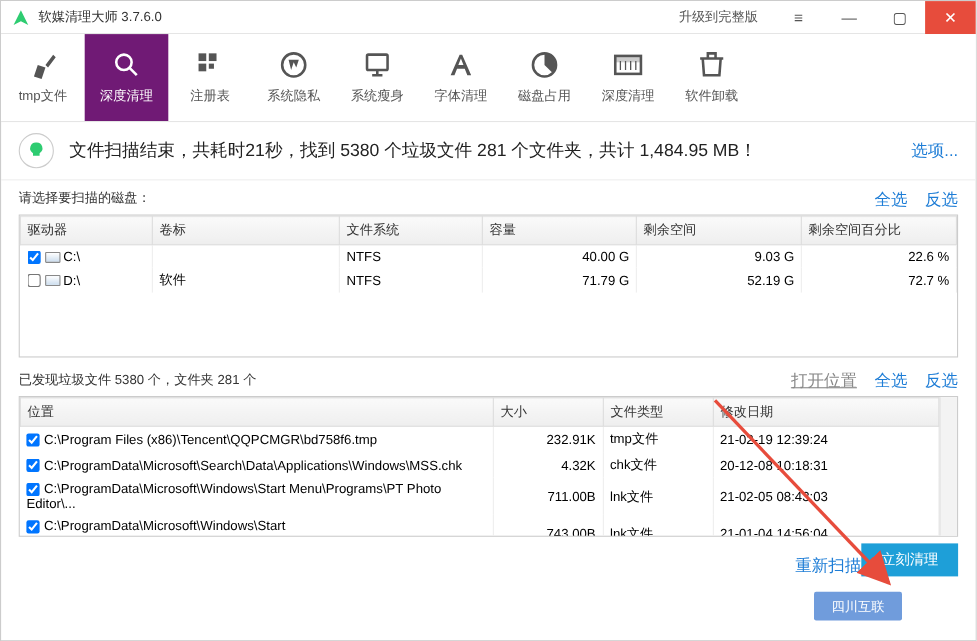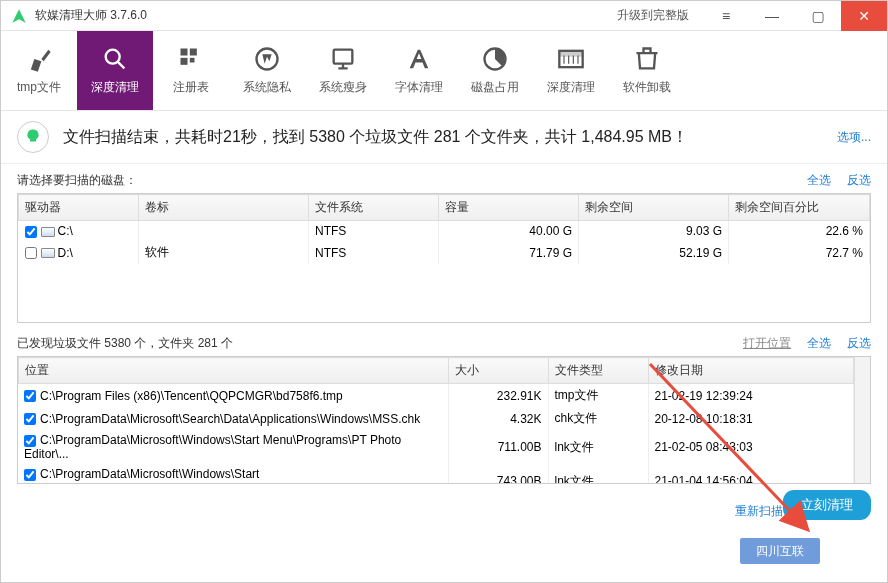--- a/index.html
+++ b/index.html
@@ -12,35 +12,35 @@
 .win-btns { display: flex; }
 .win-btn { width: 46px; height: 30px; display: flex; align-items: center; justify-content: center; color: #555; font-size: 14px; cursor: pointer; }
 .win-btn.close { background: #e74c3c; color: #fff; }
 .toolbar { height: 80px; display: flex; background: #fff; border-bottom: 1px solid #e5e5e5; }
 .tool { width: 76px; display: flex; flex-direction: column; align-items: center; justify-content: center; gap: 6px; color: #555; font-size: 12px; cursor: pointer; }
 .tool.active { background: #701a75; color: #fff; }
 .tool svg { width: 28px; height: 28px; }
 .status-bar { display: flex; align-items: center; padding: 10px 16px; border-bottom: 1px solid #eee; }
 .bulb { width: 32px; height: 32px; border: 1px solid #ccc; border-radius: 50%; display: flex; align-items: center; justify-content: center; margin-right: 14px; color: #2ecc71; }
 .status-text { flex: 1; font-size: 16px; color: #222; }
-.link { color: #1e7dd6; font-size: 12px; cursor: pointer; }
+.link { color: #1e7dd6; font-size: 15px; cursor: pointer; }
 .link-row { display: flex; gap: 16px; }
 .section-label { padding: 8px 16px 4px; font-size: 12px; color: #333; display: flex; }
 .section-label .lbl { flex: 1; }
 .table-wrap { margin: 0 16px; border: 1px solid #ccc; }
 .table { width: 100%; border-collapse: collapse; font-size: 12px; }
 .table th { background: linear-gradient(#fafafa,#eee); border: 1px solid #ddd; padding: 4px 6px; text-align: left; font-weight: normal; color: #333; }
 .table td { padding: 3px 6px; border-right: 1px solid #eee; }
 .disk-table-wrap { height: 130px; }
 .file-table-wrap { height: 128px; overflow: hidden; position: relative; }
 .file-table-wrap .scroll-area { height: 108px; overflow: hidden; }
 .right { text-align: right; }
 .chk { width: 12px; height: 12px; vertical-align: middle; margin-right: 4px; }
 .footer { display: flex; justify-content: flex-end; padding: 6px 16px 12px; gap: 0; align-items: flex-end; }
-.btn { padding: 6px 18px; font-size: 13px; cursor: pointer; border-radius: 11px; }
+.btn { padding: 6px 18px; font-size: 13px; cursor: pointer; }
 .btn-primary { background: #1e9fd8; color: #fff; border: none; }
 .arrow-overlay { position: absolute; pointer-events: none; }
 .watermark-stamp { position: absolute; left: 740px; top: 538px; width: 80px; height: 26px; background: rgba(30,100,200,0.85); color: #fff; font-size: 12px; display:flex; align-items:center; justify-content:center; border-radius:2px; opacity:0.75; }
 .diskicon { display:inline-block; width:14px; height:10px; border:1px solid #888; border-radius:1px; vertical-align:middle; margin-right:3px; background:linear-gradient(#fff,#cde); }
 .scrollgutter { width:16px; background:#f3f3f3; border-left:1px solid #ddd; }
 </style>
 </head>
 <body>
 
 <div class="window">

